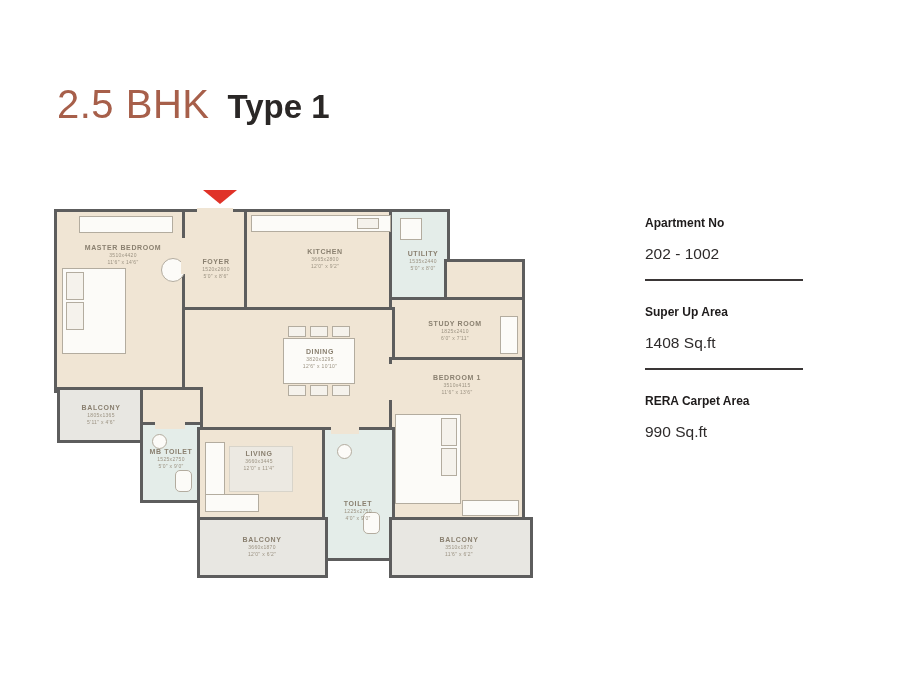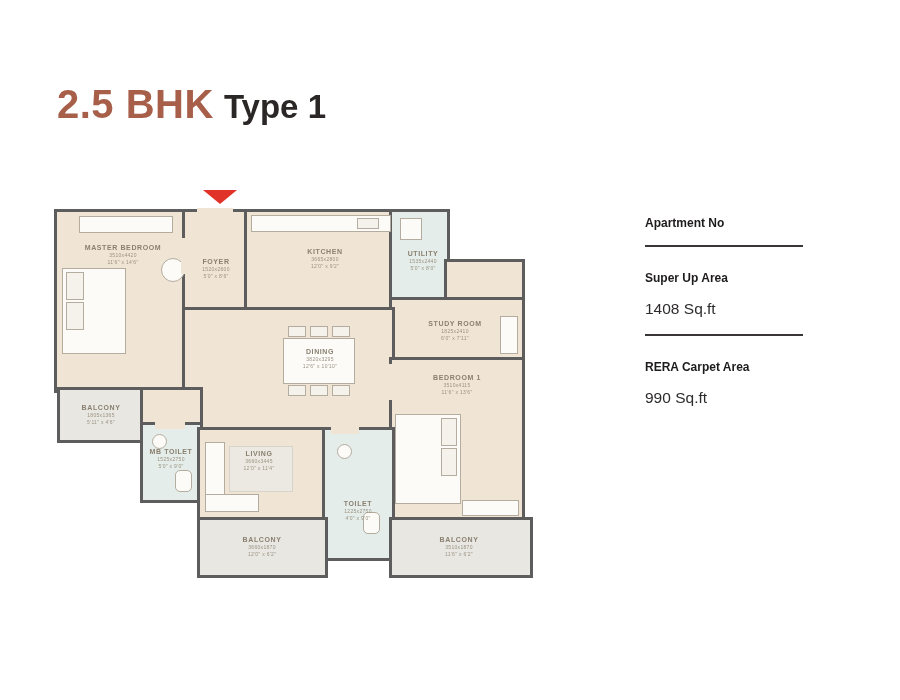--- a/index.html
+++ b/index.html
@@ -2,22 +2,22 @@
 <html><head>
 <meta charset="utf-8">
 <style>
   html,body{margin:0;padding:0;}
   body{
     width:900px;height:700px;position:relative;background:#ffffff;
     font-family:"Liberation Sans", sans-serif;overflow:hidden;
   }
   
   .page-title{position:absolute;left:57px;top:82px;white-space:nowrap;}
-  .title-accent{font-size:40px;font-weight:700;color:#A75F4A;letter-spacing:.5px;}
-  .title-suffix{font-size:33px;font-weight:600;color:#2a2726;margin-left:10px;}
+  .title-accent{font-size:40px;font-weight:400;color:#A75F4A;letter-spacing:.5px;}
+  .title-suffix{font-size:33px;font-weight:600;color:#2a2726;margin-left:18px;}
   
   .info-panel{position:absolute;left:645px;top:216px;width:170px;}
   .info-heading{font-size:23px;font-weight:800;color:#221f1f;letter-spacing:.3px;margin-bottom:24px;}
   .info-field{margin-bottom:0;}
   .info-label{font-size:12px;font-weight:800;color:#1e1b1b;margin-bottom:15px;}
   .info-value{font-size:15.5px;font-weight:400;color:#2e2b2b;margin-bottom:16px;}
   .divider{height:2px;background:#3a3636;width:158px;margin:0 0 24px 0;}
   
   .plan{position:absolute;left:57px;top:212px;width:473px;height:368px;}
   .room{position:absolute;outline:3px solid #5d5d5d;}
@@ -163,20 +163,21 @@
     <div class="rname">BALCONY</div>
     <div class="rdim">3510x1870</div>
     <div class="rdim">11'6" x 6'2"</div>
   </div>
 </div>
 
 <div class="info-panel">
 
   <div class="info-field">
     <div class="info-label">Apartment No</div>
+    <div class="info-value">202 - 1002</div>
     <div class="divider"></div>
   </div>
 
 
   <div class="info-field">
     <div class="info-label">Super Up Area</div>
     <div class="info-value">1408 Sq.ft</div>
     <div class="divider"></div>
   </div>
 

